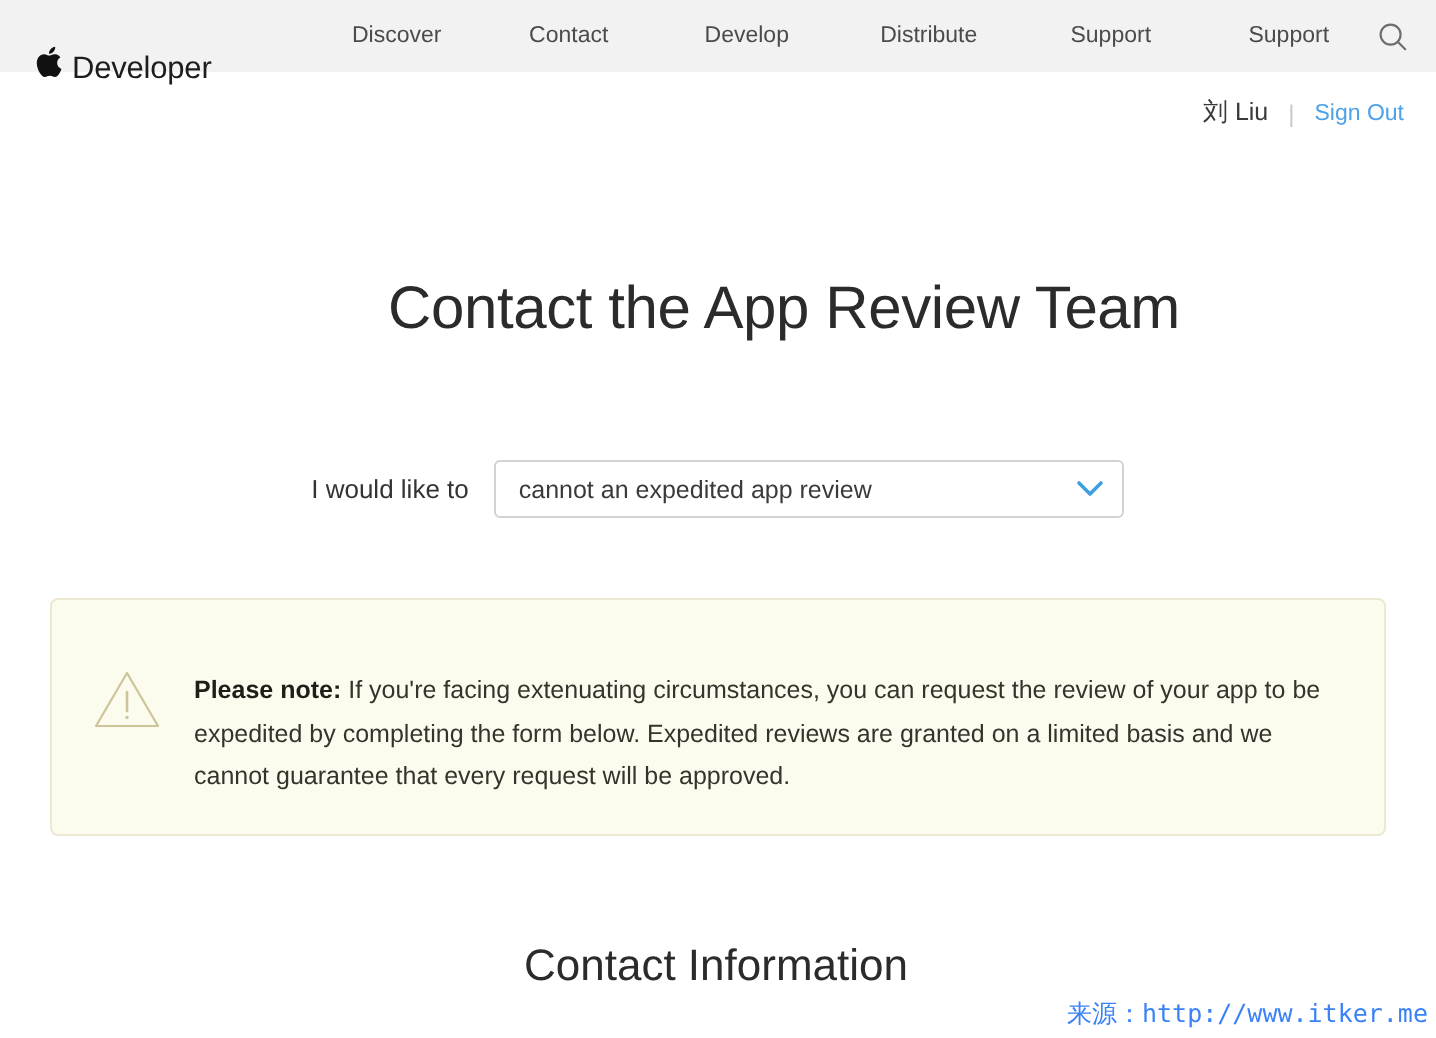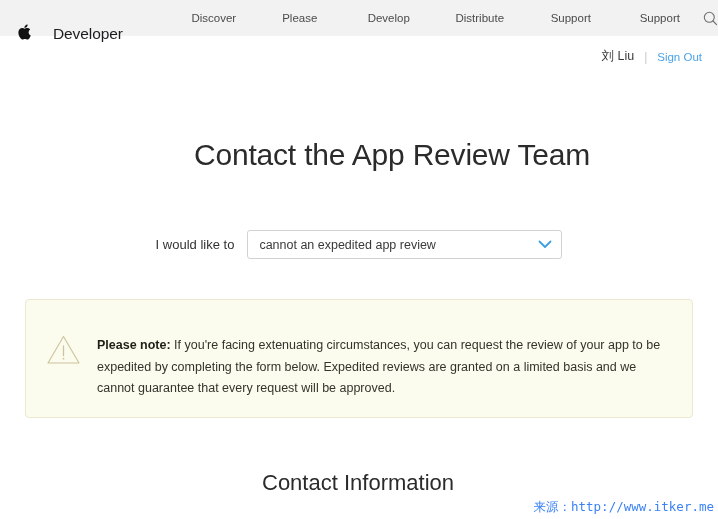--- a/index.html
+++ b/index.html
@@ -19,23 +19,23 @@
     top: 0; left: 0;
     width: 718px;
     height: 36px;
     background: #f2f2f2;
     display: flex;
     align-items: center;
   }
 
   #brand {
     display: flex;
-    align-items: flex-start;
+    align-items: flex-end;
     margin-left: 18px;
-    gap: 22px;
+    gap: 5px;
     margin-top: 32px;
   }
   #apple-logo {
     font-size: 16px;
     line-height: 1;
     color: #111111;
     position: relative;
     top: -1px;
   }
   #brand-text {
@@ -213,21 +213,21 @@
       <svg width="13" height="16" viewBox="0 0 13 16" aria-hidden="true">
         <path fill="#111111" d="M10.6 8.5c0-1.9 1.5-2.8 1.6-2.9-0.9-1.3-2.2-1.5-2.7-1.5-1.2-0.1-2.3 0.7-2.9 0.7-0.6 0-1.5-0.7-2.5-0.7-1.3 0-2.5 0.8-3.1 1.9-1.3 2.3-0.3 5.7 1 7.6 0.6 0.9 1.4 1.9 2.4 1.9 1 0 1.3-0.6 2.5-0.6 1.2 0 1.4 0.6 2.5 0.6 1 0 1.7-0.9 2.3-1.8 0.7-1.1 1-2.1 1-2.2C12.6 11.4 10.6 10.6 10.6 8.5z"></path>
         <path fill="#111111" d="M8.8 2.8C9.3 2.2 9.7 1.3 9.6 0.4 8.8 0.4 7.9 0.9 7.3 1.6 6.8 2.2 6.4 3.1 6.5 3.9 7.4 4 8.3 3.5 8.8 2.8z"></path>
       </svg>
     </span>
     <span id="brand-text">Developer</span>
   </div>
 
   <div id="nav-links">
     <a class="nav-link">Discover</a>
-    <a class="nav-link">Please</a>
+    <a class="nav-link">Contact</a>
     <a class="nav-link">Develop</a>
     <a class="nav-link">Distribute</a>
     <a class="nav-link">Support</a>
     <a class="nav-link">Support</a>
   </div>
 
   <div id="search-icon">
     <svg width="15" height="15" viewBox="0 0 15 15" aria-hidden="true">
       <circle cx="6.3" cy="6.3" r="5" fill="none" stroke="#6e6e6e" stroke-width="1.1"></circle>
       <line x1="10" y1="10" x2="13.6" y2="13.6" stroke="#6e6e6e" stroke-width="1.1" stroke-linecap="round"></line>

